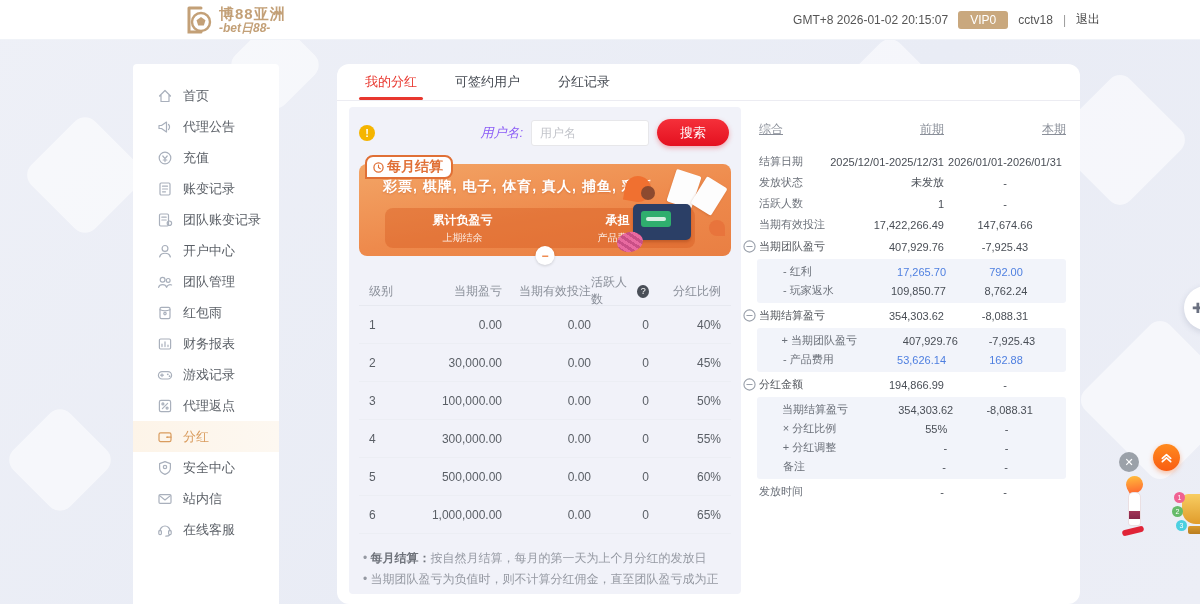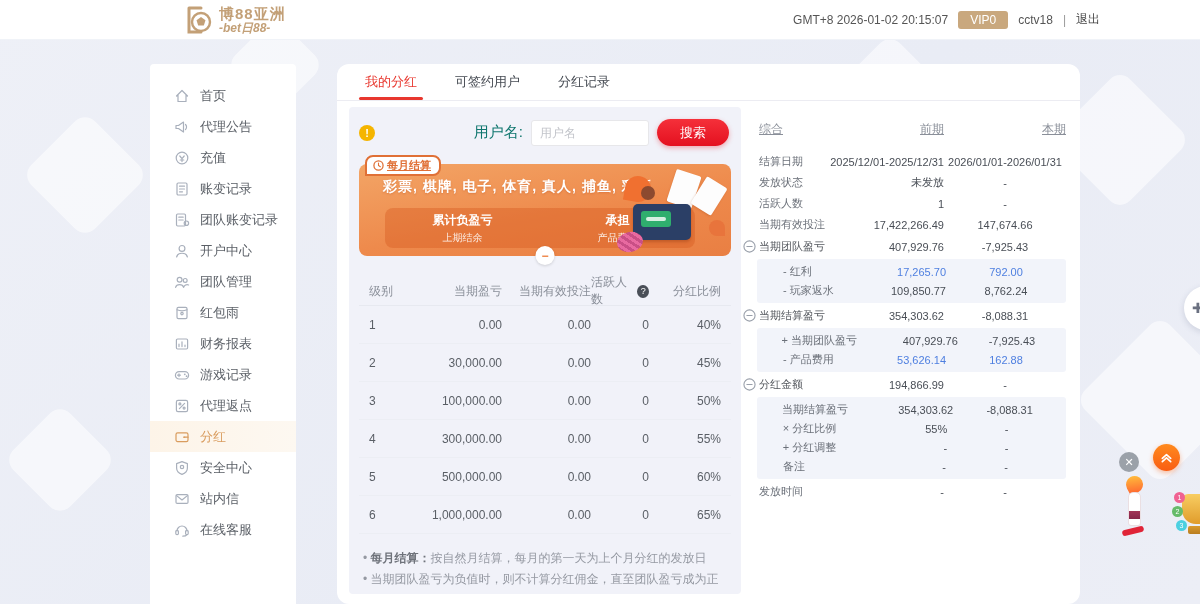--- a/index.html
+++ b/index.html
@@ -15,21 +15,21 @@
             border-bottom:1px solid #f0f3f8; z-index:5;gap:17px; }
   .logo { display:flex; align-items:center; gap:6px; color:#c3a077; }
   .logo-text { line-height:1; }
   .logo-cn { font-size:15px; font-weight:bold; letter-spacing:1px; }
   .logo-en { font-size:12px; font-weight:bold; font-style:italic; margin-top:1px; }
   .top-right { display:flex; align-items:center; gap:10px; font-size:12px; color:#555; }
   .vip { background:#c9a87e; color:#fff; border-radius:3px; padding:2px 12px; font-size:12px; }
   .sep { color:#999; }
   .logout { color:#444; cursor:pointer; }
   
-  .sidebar { position:absolute; left:150px; top:64px; width:146px; height:540px; background:#fff;
+  .sidebar { position:absolute; left:133px; top:64px; width:146px; height:540px; background:#fff;
              border-radius:4px 4px 0 0; padding-top:16px; z-index:2; }
   .side-item { display:flex; align-items:center; gap:10px; height:31px; padding-left:24px;
                font-size:13px; color:#5a5f66; cursor:pointer; }
   .side-item .sicon { width:16px; height:16px; color:#a9b0bc; display:inline-flex; }
   .side-item.active { background:linear-gradient(90deg,#fdf4e8,#fdf8f1); color:#d99c5e; }
   .side-item.active .sicon { color:#d99c5e; }
   
   .card { position:absolute; left:305px; top:64px; width:743px; height:540px; background:#fff;
           border-radius:12px; z-index:2;margin-left:32px; }
   .tabs { display:flex; gap:38px; padding:0 28px; height:37px; align-items:center;
@@ -39,33 +39,33 @@
   .tab.active { color:#e8372e; }
   .tab.active::after { content:""; position:absolute; left:-6px; right:-6px; bottom:0; height:3px;
                        background:#e8372e; border-radius:2px; }
   .left-panel { position:absolute; left:12px; top:43px; width:392px; bottom:10px;
                 background:#f1f2f9; border-radius:4px; overflow:hidden; }
   
   .search-row { display:flex; align-items:center; justify-content:space-between; padding:12px 12px 4px 10px; }
   .warn { width:16px; height:16px; border-radius:50%; background:#f5b500; color:#fff; font-size:11px;
           font-weight:bold; display:flex; align-items:center; justify-content:center; cursor:pointer; }
   .search-right { display:flex; align-items:center; gap:8px; }
-  .search-right label { font-size:15px; color:#0f766e; }
+  .search-right label { font-size:13px; color:#8b5cf6;font-style:italic; }
   .search-right input { width:118px; height:26px; border:1px solid #e7e7ea; border-radius:3px;
                         background:#fff; font-size:12px; padding:0 8px; color:#333; outline:none; }
   .search-right input::placeholder { color:#c2c4ca; }
   .btn-search { width:72px; height:27px; border:none; border-radius:14px; color:#fff; font-size:13px;
                 background:linear-gradient(180deg,#f5303a,#e4101f); cursor:pointer;
                 box-shadow:0 2px 5px rgba(230,30,40,.35); }
   
   .banner { position:relative; margin:14px 10px 0 10px; height:92px; border-radius:8px;
             background:linear-gradient(170deg,#f3a566 0%,#ee8a4c 55%,#e97f43 100%); }
   .banner-tag { position:absolute; left:6px; top:-9px; background:#fff; border:2px solid #e07036;
-                color:#e07036; font-size:11px; font-weight:bold; border-radius:8px 8px 8px 0;
-                padding:1px 8px 1px 6px; display:flex; align-items:center; gap:3px;text-decoration:underline; }
+                color:#e07036; font-size:14px; font-weight:bold; border-radius:8px 8px 8px 0;
+                padding:1px 8px 1px 6px; display:flex; align-items:center; gap:3px; }
   .banner-tag svg { width:11px; height:11px; }
   .banner-headline { padding:14px 130px 0 24px; text-align:center; color:#fff; font-size:14px;
                      font-weight:bold; letter-spacing:1px; text-shadow:0 1px 2px rgba(180,70,20,.35);
                      white-space:nowrap; }
   .banner-box { position:absolute; left:26px; top:44px; width:310px; height:40px;
                 background:rgba(214,86,30,.38); border-radius:8px; display:flex; }
   .bcol { flex:1; display:flex; flex-direction:column; align-items:center; justify-content:center; color:#fff; }
   .bt { font-size:12px; font-weight:bold; }
   .bs { font-size:10px; opacity:.85; margin-top:2px; }
   .collapse-pill { position:absolute; left:50%; bottom:-9px; transform:translateX(-50%);

